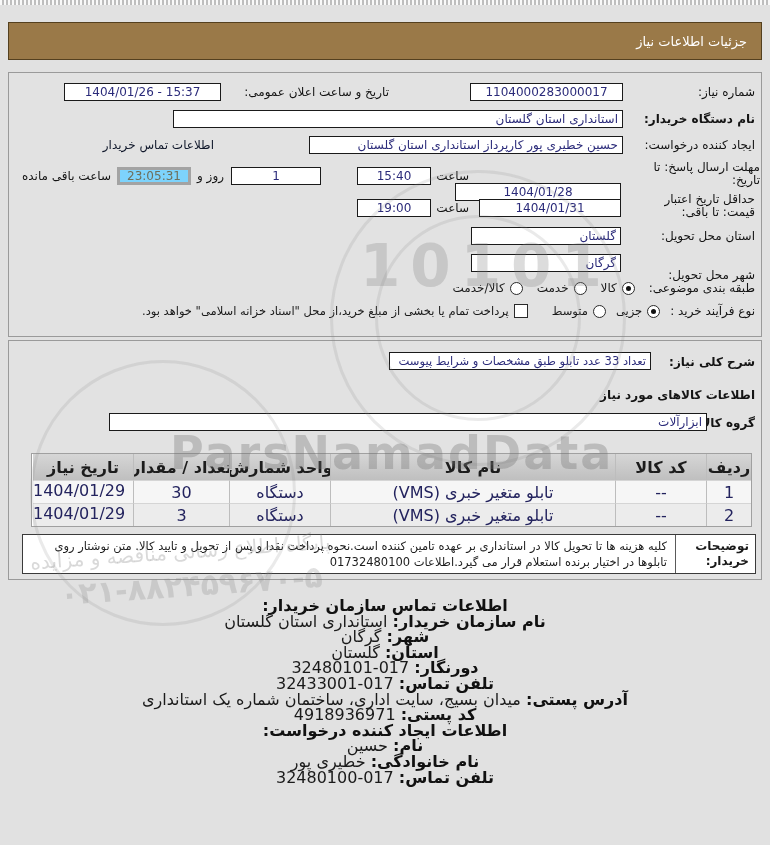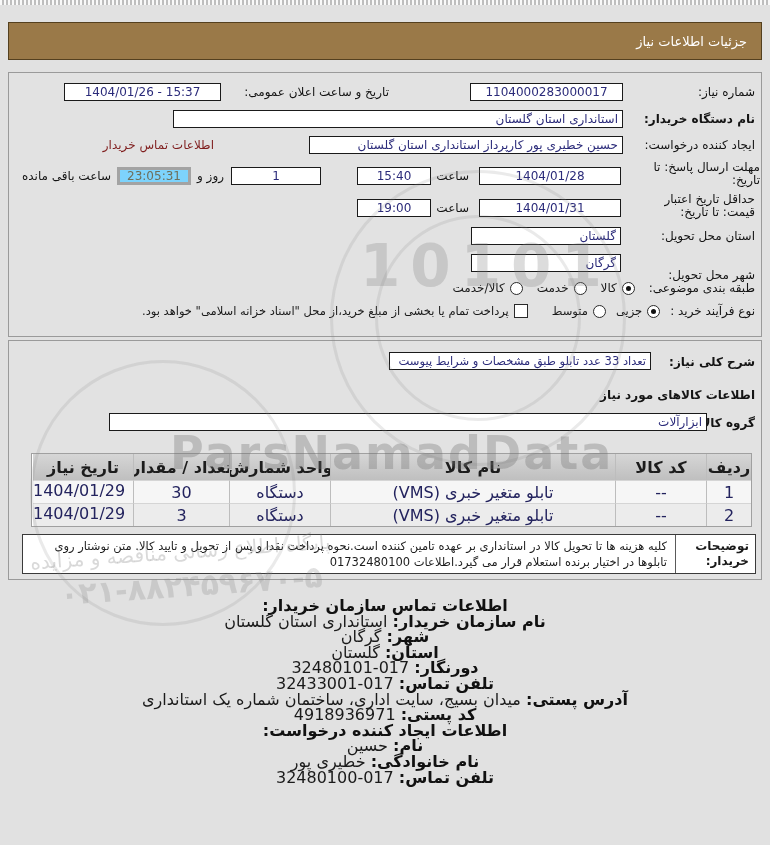--- a/index.html
+++ b/index.html
@@ -45,21 +45,21 @@
     font-size:12px;color:#2b2b7a;
     display:flex;align-items:center;
     padding:0 4px;overflow:hidden;white-space:nowrap;
   }
   .field.center{justify-content:center;}
   .field.ltr{direction:ltr;}
   .countdown{
     background:#7dd3fc;border:3px solid #a3a3a3;color:#6e6e5a;
     direction:ltr;justify-content:center;
   }
-  .link{color:#7f1d1d;white-space:nowrap;cursor:pointer;}
+  .link{color:#0f172a;white-space:nowrap;cursor:pointer;}
   .radio{
     width:11px;height:11px;border:1px solid #2a2a2a;border-radius:50%;
     background:#fff;display:inline-flex;align-items:center;justify-content:center;
     flex:0 0 auto;
   }
   .radio.sel::after{
     content:"";width:5px;height:5px;border-radius:50%;background:#111;display:block;
   }
   .checkbox{
     width:12px;height:12px;border:1px solid #2a2a2a;background:#fff;flex:0 0 auto;
@@ -141,29 +141,29 @@
     <div class="field center ltr" style="top:10px;right:540px;width:157px;">1404/01/26 - 15:37</div>
 
     <span class="lbl" style="position:absolute;top:39px;right:6px;font-weight:bold;">نام دستگاه خریدار:</span>
     <div class="field" style="top:37px;right:138px;width:450px;">استانداری استان گلستان</div>
 
     <span class="lbl" style="position:absolute;top:65px;right:6px;">ایجاد کننده درخواست:</span>
     <div class="field" style="top:63px;right:138px;width:314px;">حسین خطیری پور کارپرداز استانداری استان گلستان</div>
     <span class="link" style="position:absolute;top:65px;right:547px;">اطلاعات تماس خریدار</span>
 
     <span class="lbl2" style="top:88px;right:1px;"><span>مهلت ارسال پاسخ: تا</span><br><span>تاریخ:</span></span>
-    <div class="field center ltr" style="top:94px;right:140px;width:142px;">1404/01/28</div>
+    <div class="field center ltr" style="top:110px;right:140px;width:166px;">1404/01/28</div>
     <span class="lbl" style="position:absolute;top:96px;right:292px;">ساعت</span>
     <div class="field center ltr" style="top:94px;right:330px;width:74px;">15:40</div>
     <div class="field center ltr" style="top:94px;right:440px;width:90px;">1</div>
     <span class="lbl" style="position:absolute;top:96px;right:537px;">روز و</span>
     <div class="field countdown" style="top:94px;right:570px;width:74px;">23:05:31</div>
     <span class="lbl" style="position:absolute;top:96px;right:650px;">ساعت باقی مانده</span>
 
-    <span class="lbl2" style="top:120px;right:6px;"><span>حداقل تاریخ اعتبار</span><br><span>قیمت: تا تاریخ:</span></span>
+    <span class="lbl2" style="top:120px;right:6px;"><span>حداقل تاریخ اعتبار</span><br><span>قیمت: تا باقی:</span></span>
     <div class="field center ltr" style="top:126px;right:140px;width:142px;">1404/01/31</div>
     <span class="lbl" style="position:absolute;top:128px;right:292px;">ساعت</span>
     <div class="field center ltr" style="top:126px;right:330px;width:74px;">19:00</div>
 
     <span class="lbl" style="position:absolute;top:156px;right:6px;">استان محل تحویل:</span>
     <div class="field" style="top:154px;right:140px;width:150px;">گلستان</div>
 
     <span class="lbl" style="position:absolute;top:195px;right:6px;">شهر محل تحویل:</span>
     <div class="field" style="top:181px;right:140px;width:150px;">گرگان</div>
 

